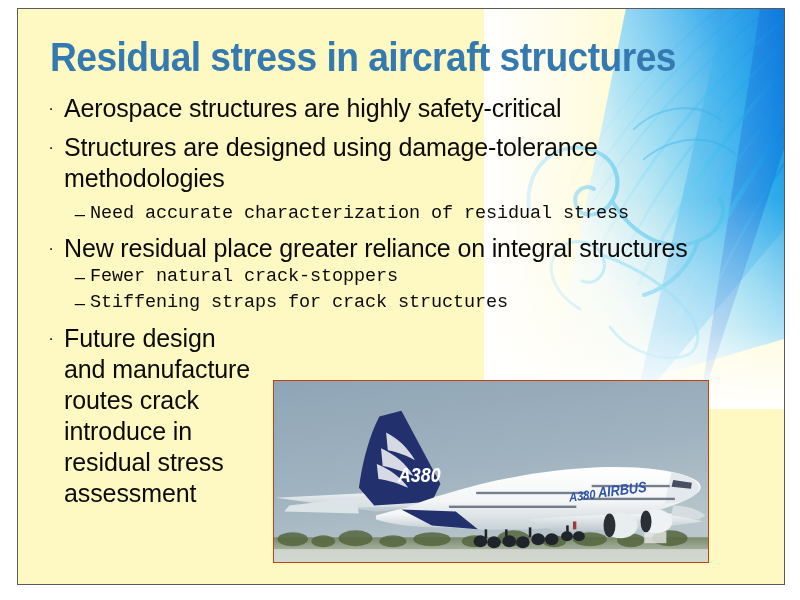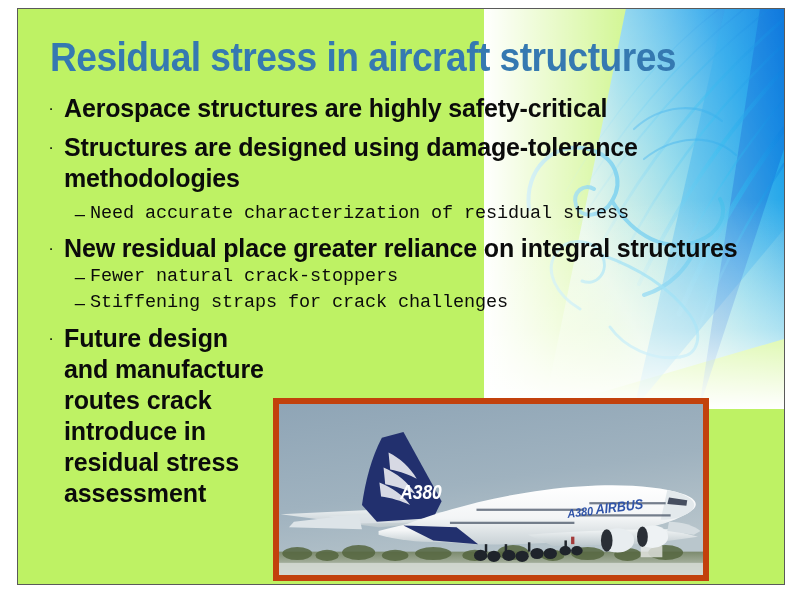--- a/index.html
+++ b/index.html
@@ -14,21 +14,21 @@
     font-family: "Liberation Sans", sans-serif;
   }
 
   
   #slide {
     position: absolute;
     left: 17px;
     top: 8px;
     width: 768px;
     height: 577px;
-    background: #bef264;
+    background: #fef9c3;
     border: 1px solid #5a5a5a;
     box-sizing: border-box;
     overflow: hidden;
   }
 
   
   .deco {
     position: absolute;
     right: 0;
     top: 0;
@@ -80,21 +80,20 @@
   .lvl1 .mark {
     width: 26px;
     flex: 0 0 26px;
     text-align: center;
     font-size: 17px;
     line-height: 31px;
   }
   .lvl1 .txt {
     flex: 1 1 auto;
     letter-spacing: -0.15px;
-    font-weight: bold;
   }
 
   
   .cont .mark { visibility: hidden; }
 
   
   .lvl2 {
     font-size: 18.5px;
     line-height: 26px;
   }
@@ -119,24 +118,24 @@
 
   .sp-a { height: 8px; }
   .sp-b { height: 7px; }
   .sp-c { height: 6px; }
   .sp-d { height: 7px; }
 
   
   #photo {
     position: absolute;
     left: 255px;
-    top: 389px;
+    top: 371px;
     width: 436px;
     height: 183px;
-    border: 6px solid #c2410c;
+    border: 1px solid #c2410c;
     box-sizing: border-box;
     overflow: hidden;
     background: #93a8b8;
   }
   #photo svg { display: block; width: 100%; height: 100%; }
 </style>
 </head>
 <body>
 
 <div id="slide">
@@ -247,21 +246,21 @@
       <span class="txt">New residual place greater reliance on integral structures</span>
     </div>
 
     <div class="line lvl2">
       <span class="mark">–</span>
       <span class="txt">Fewer natural crack-stoppers</span>
     </div>
 
     <div class="line lvl2">
       <span class="mark">–</span>
-      <span class="txt">Stiffening straps for crack challenges</span>
+      <span class="txt">Stiffening straps for crack structures</span>
     </div>
 
     <div class="sp-d"></div>
 
     <div class="line lvl1 narrow">
       <span class="mark">·</span>
       <span class="txt">Future design</span>
     </div>
 
     <div class="line lvl1 cont narrow">

